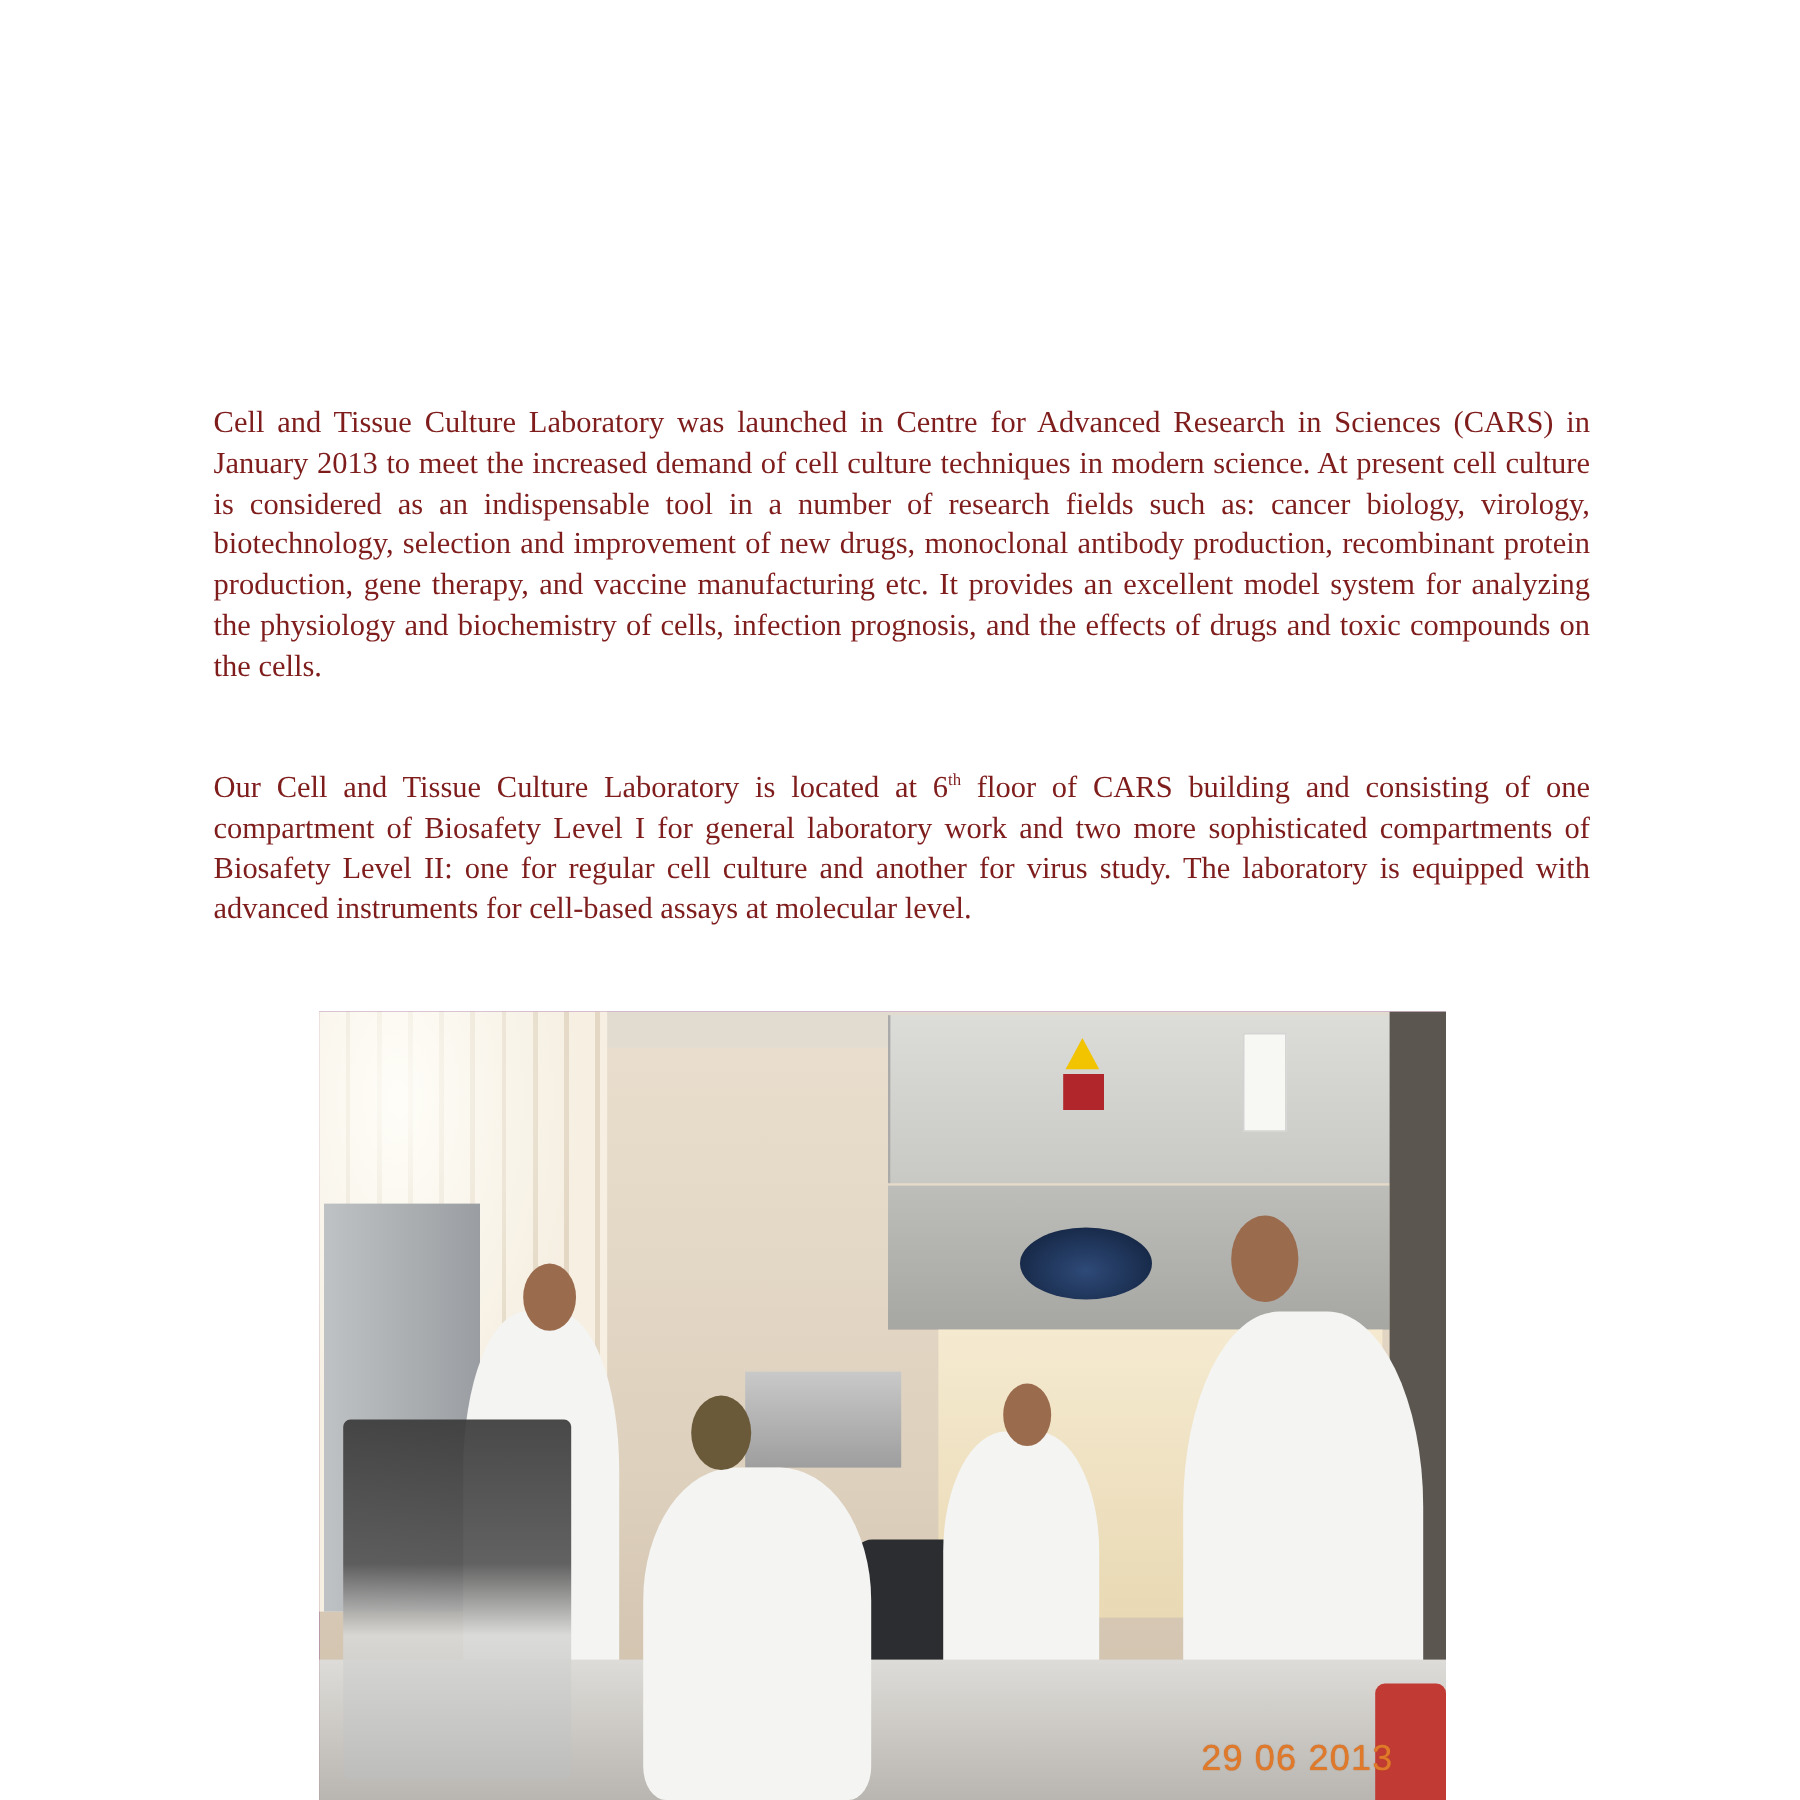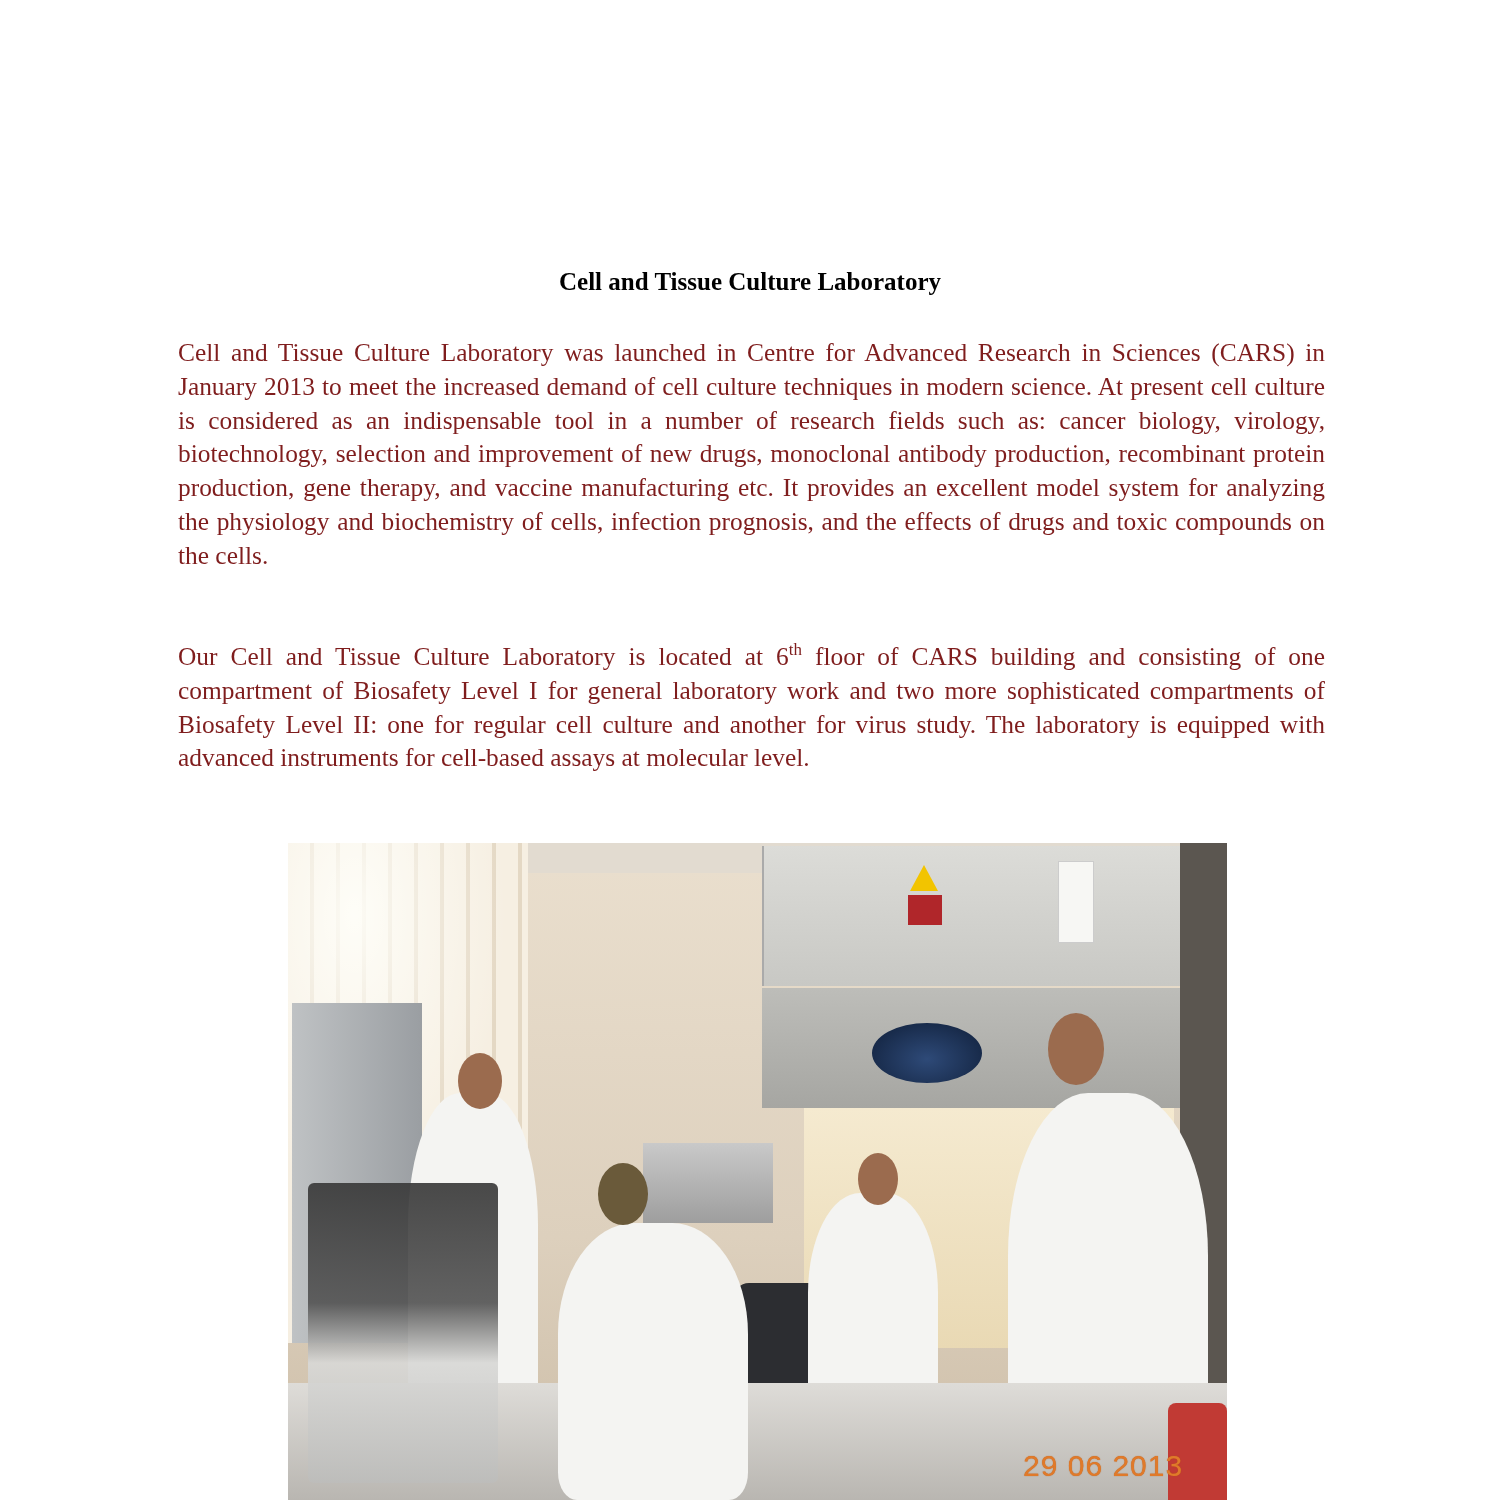--- a/index.html
+++ b/index.html
@@ -9,23 +9,23 @@
     position: absolute; top: 268px; left: 0; width: 1500px; text-align: center;
     font-family: "Liberation Serif", serif; font-weight: bold; font-size: 25px; color: #000;
   }
   .para {
     position: absolute; left: 178px; width: 1147px;
     font-family: "Liberation Serif", serif; font-size: 25.4px; line-height: 33.8px;
     color: #7f1d1d; text-align: justify; margin: 0;
   }
   .p1 { top: 336px; }
   .p2 { top: 640px; }
-  sup { font-size: 17px; line-height: 0; vertical-align: 10px; }
+  sup { font-size: 14px; line-height: 0; vertical-align: 10px; }
   .photo {
-    position: absolute; left: 288px; top: 843px; width: 939px; height: 657px;
+    position: absolute; left: 266px; top: 843px; width: 939px; height: 657px;
     overflow: hidden; background: #701a75;
   }
   .photo div { position: absolute; }
   .wall { left: 0; top: 0; width: 939px; height: 657px; background: linear-gradient(180deg,#eadfce 0%,#ddd0bd 60%,#cbbca6 100%); }
   .blinds {
     left: 0; top: 0; width: 240px; height: 500px;
     background: repeating-linear-gradient(90deg,#f6efe2 0px,#f6efe2 22px,#e4d8c4 22px,#e4d8c4 26px);
   }
   .window-glow { left: 0; top: 0; width: 220px; height: 360px; background: radial-gradient(ellipse at 30% 20%, rgba(255,255,250,0.9), rgba(255,255,250,0) 70%); }
   .ceiling { left: 230px; top: 0; width: 709px; height: 30px; background: #e2dbd0; }
@@ -56,21 +56,20 @@
   .datestamp {
     position: absolute; left: 735px; top: 606px;
     font-family: "Liberation Sans", sans-serif; font-size: 30px; color: #e07a2a; letter-spacing: 1px;
     text-shadow: 0 0 1px #b55a18;
   }
 </style>
 </head>
 <body>
 
 <div class="page">
-  <div class="title">Cell and Tissue Culture Laboratory</div>
 
   <p class="para p1">Cell and Tissue Culture Laboratory was launched in Centre for Advanced Research in Sciences (CARS) in January 2013 to meet the increased demand of cell culture techniques in modern science. At present cell culture is considered as an indispensable tool in a number of research fields such as: cancer biology, virology, biotechnology, selection and improvement of new drugs, monoclonal antibody production, recombinant protein production, gene therapy, and vaccine manufacturing etc. It provides an excellent model system for analyzing the physiology and biochemistry of cells, infection prognosis, and the effects of drugs and toxic compounds on the cells.</p>
 
   <p class="para p2"><span>Our Cell and Tissue Culture Laboratory is located at 6</span><sup>th</sup><span> floor of CARS building and consisting of one compartment of Biosafety Level I for general laboratory work and two more sophisticated compartments of Biosafety Level II: one for regular cell culture and another for virus study. The laboratory is equipped with advanced instruments for cell-based assays at molecular level.</span></p>
 
   <div class="photo">
     <div class="wall"></div>
     <div class="ceiling"></div>
     <div class="blinds"></div>
     <div class="window-glow"></div>

